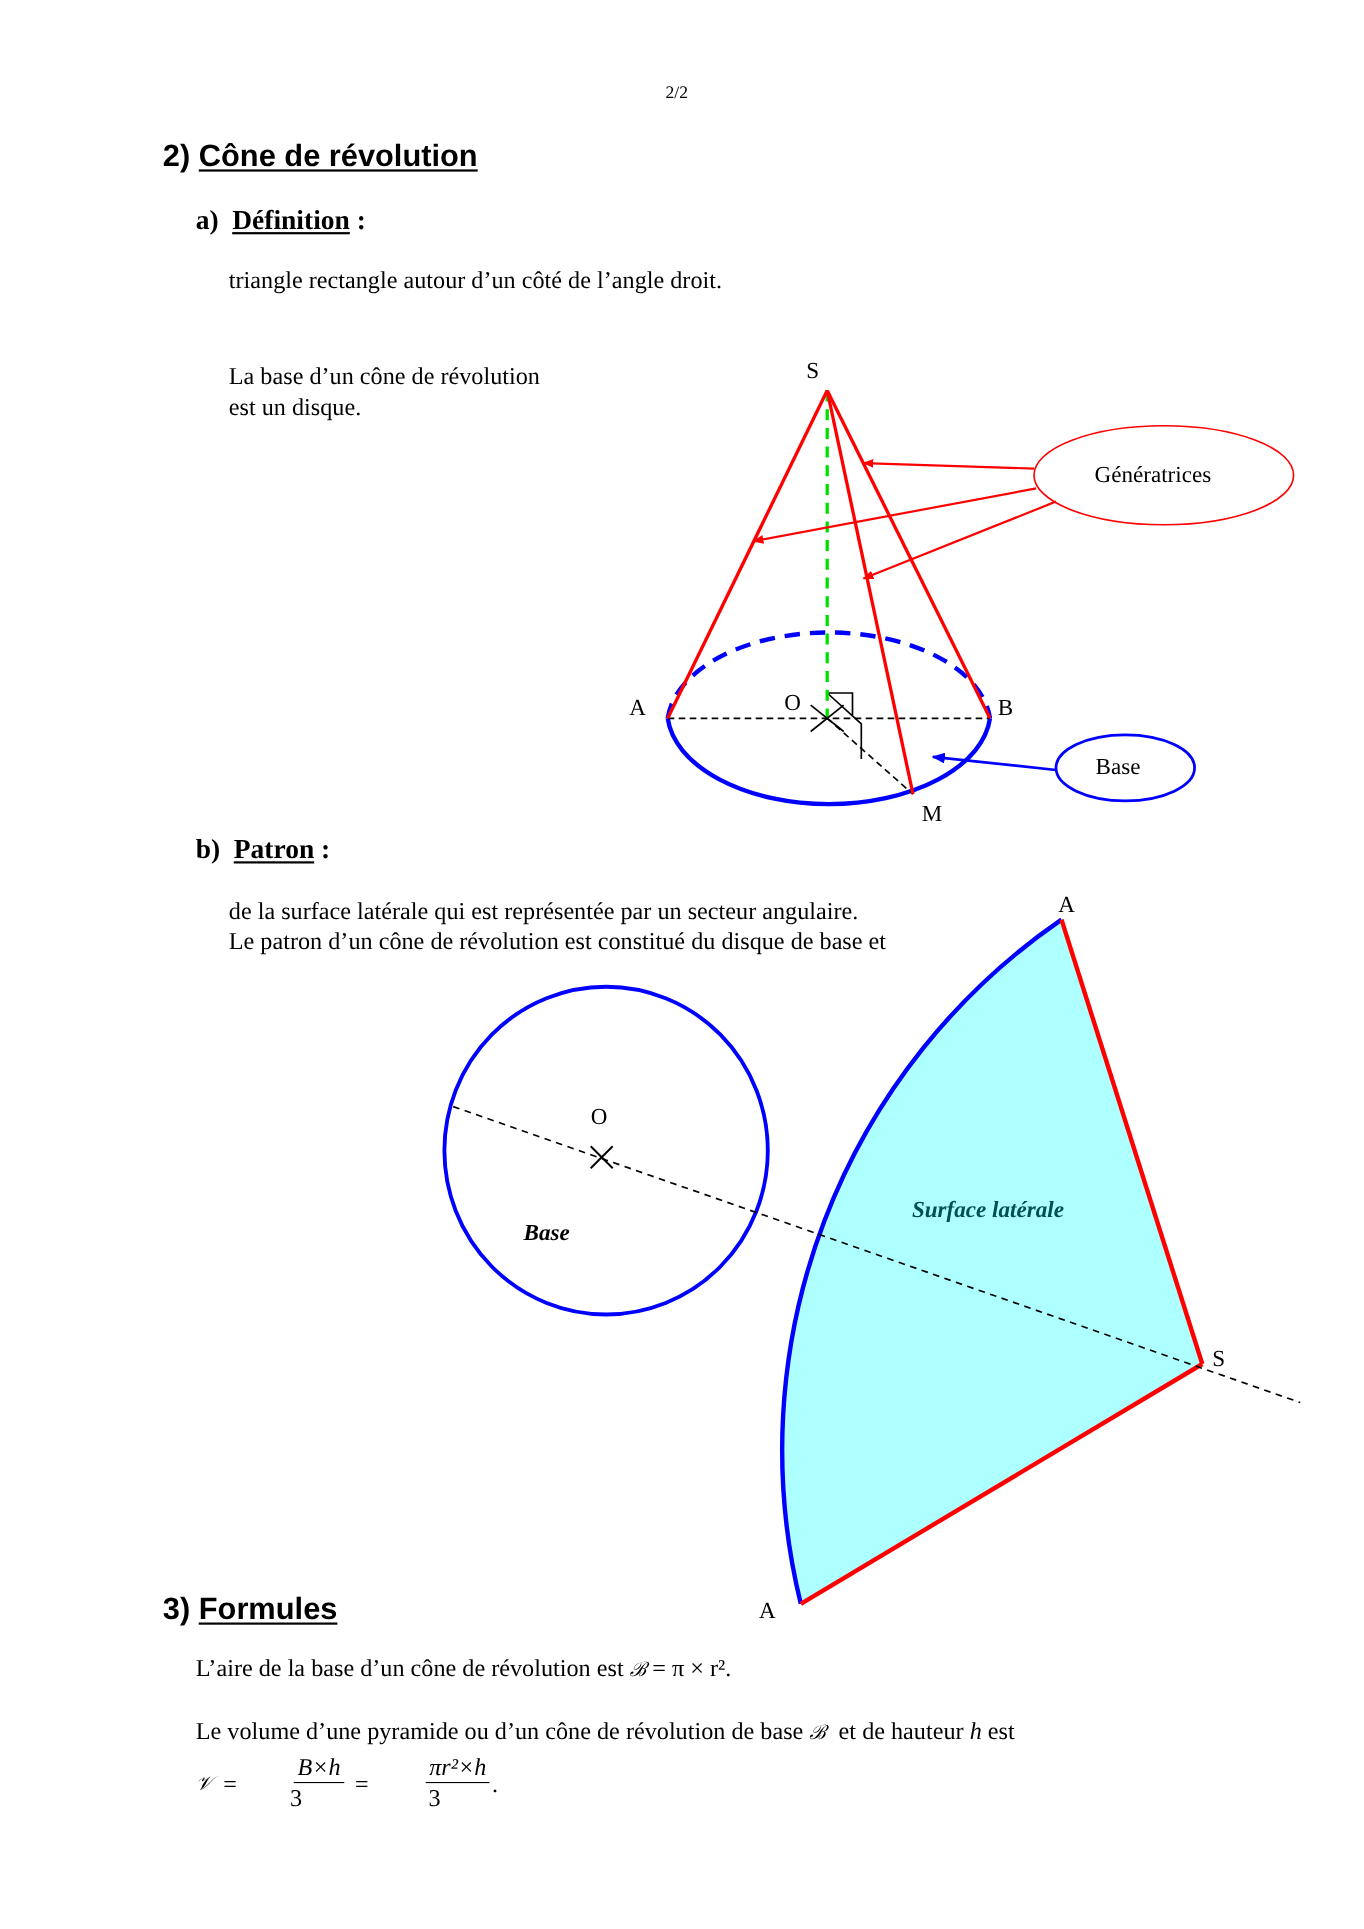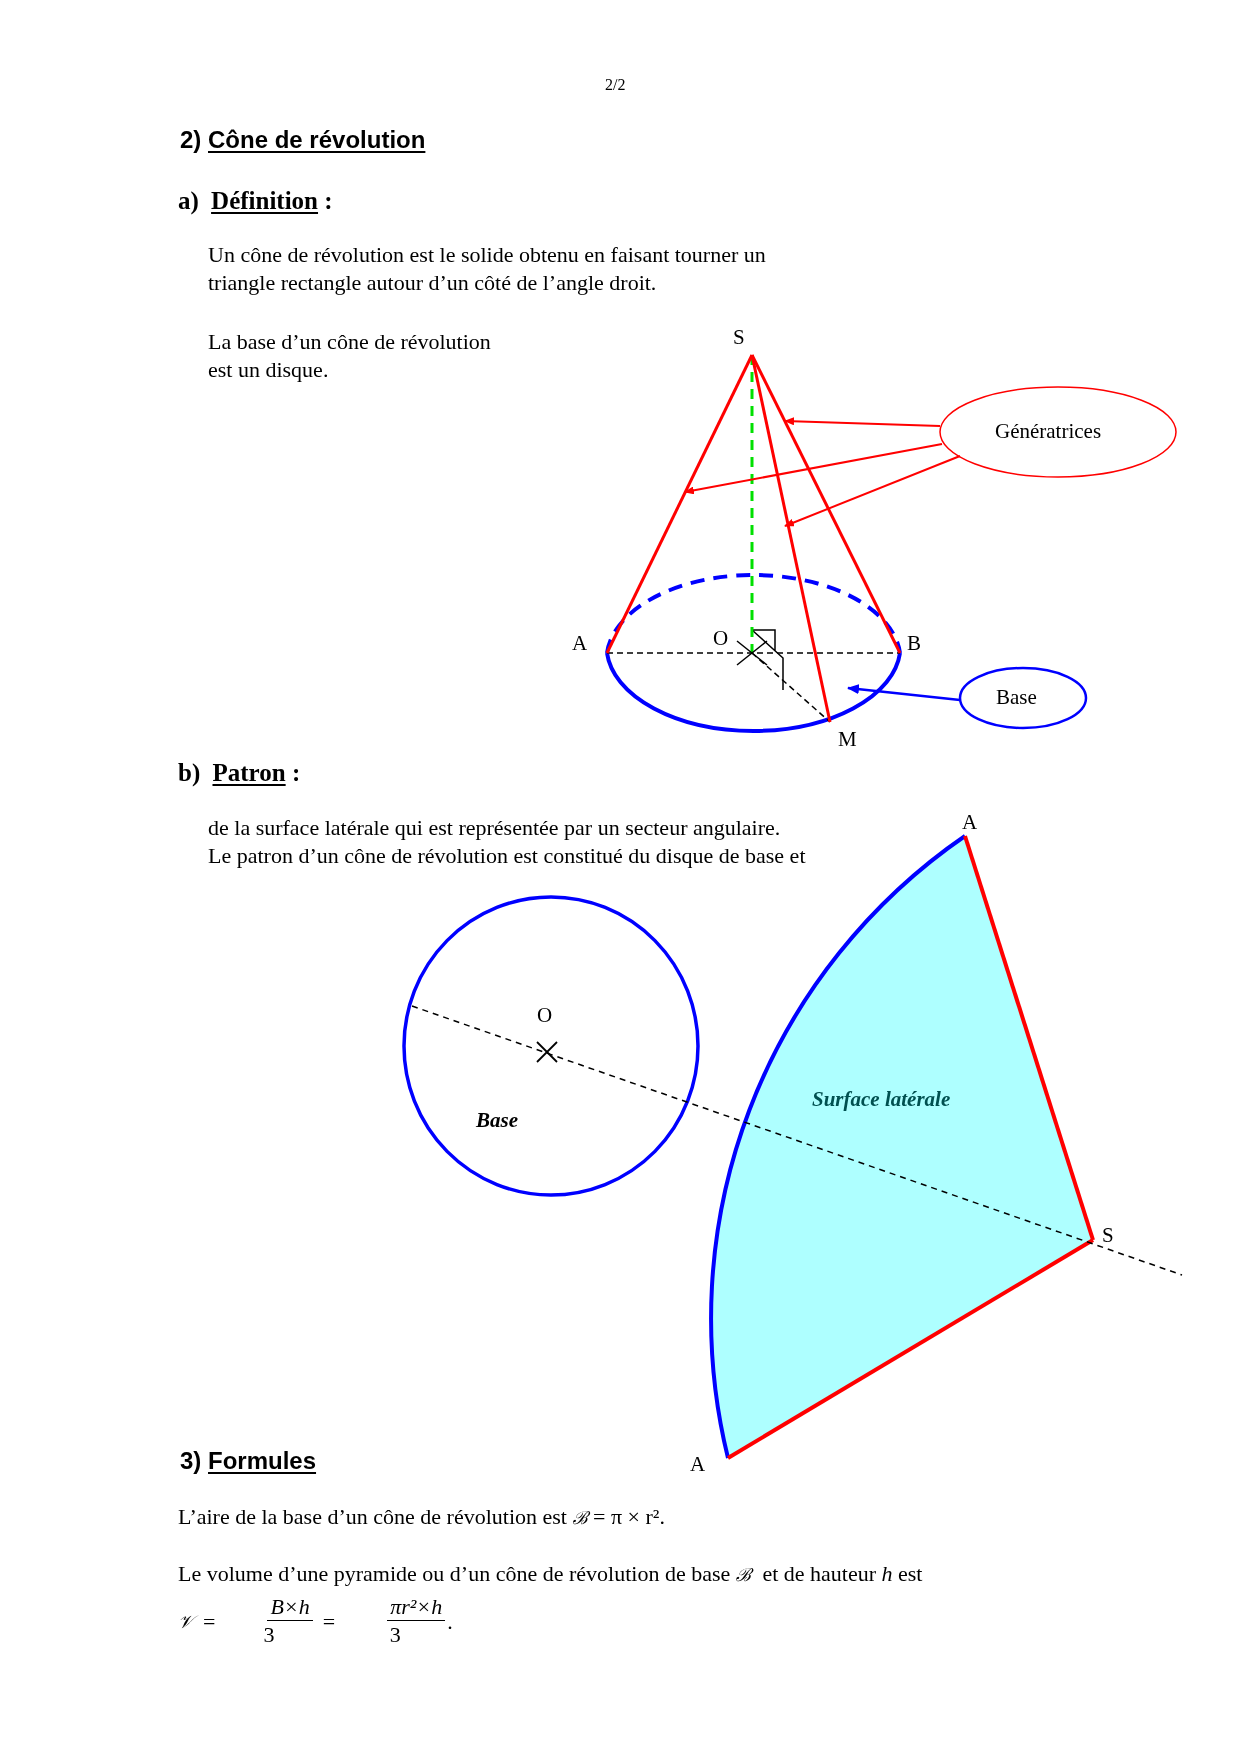--- a/index.html
+++ b/index.html
@@ -1,19 +1,19 @@
 <!DOCTYPE html>
 <html><head>
 <meta charset="utf-8">
 <style>
   html, body { margin: 0; padding: 0; background: #ffffff; }
   body { width: 1240px; height: 1754px; position: relative; overflow: hidden; font-family: "Liberation Serif", "DejaVu Serif", serif; color: #000; }
   .abs { position: absolute; white-space: nowrap; }
   .pagenum { font-size: 16px; }
-  .h2 { font-family: "Liberation Sans", "DejaVu Sans", sans-serif; font-weight: bold; font-size: 24px; margin-left: 32px; }
+  .h2 { font-family: "Liberation Sans", "DejaVu Sans", sans-serif; font-weight: bold; font-size: 28px; }
   .h2 u { text-decoration: underline; text-underline-offset: 3px; text-decoration-thickness: 2px; }
   .h3 { font-weight: bold; font-size: 25px; }
   .h3 u { text-underline-offset: 3px; }
   .p { font-size: 22px; line-height: 28px; }
   .lbl { font-size: 21px; }
   svg.fig { position: absolute; left: 0; top: 0; }
   .ital { font-style: italic; }
   .frac { display: inline-flex; flex-direction: column; align-items: center; vertical-align: middle; font-size: 22px; }
   .frac .num { font-style: italic; padding: 0 3px; border-bottom: 1.5px solid #000; line-height: 26px; margin-left: 42px; }
   .frac .den { line-height: 28px; }
@@ -28,21 +28,20 @@
   <span>2)</span>
   <u>Cône de révolution</u>
 </div>
 
 <div class="abs h3" style="left:178px; top:187px;">
   <span>a)</span>
   <u style="margin-left:6px;">Définition</u><span> :</span>
 </div>
 
 <div class="abs p" style="left:208px; top:241px;">
-  <div>Un cône de révolution est le solide obtenu en faisant tourner un</div>
   <div>triangle rectangle autour d’un côté de l’angle droit.</div>
 </div>
 <div class="abs p" style="left:208px; top:328px;">
   <div>La base d’un cône de révolution</div>
   <div>est un disque.</div>
 </div>
 <div class="abs p" style="left:208px; top:414px;">
 </div>
 
 <svg class="fig" width="1240" height="1754">
@@ -109,21 +108,21 @@
 <div class="abs p" style="left:208px; top:814px;">
   <div>de la surface latérale qui est représentée par un secteur angulaire.</div>
   <div>Le patron d’un cône de révolution est constitué du disque de base et</div>
 </div>
 
 <div class="abs lbl" style="left:962px; top:810px;">A</div>
 <div class="abs lbl" style="left:690px; top:1452px;">A</div>
 <div class="abs lbl" style="left:1102px; top:1223px;">S</div>
 <div class="abs lbl" style="left:537px; top:1003px;">O</div>
 <div class="abs lbl" style="left:476px; top:1108px; font-weight:bold; font-style:italic;">Base</div>
-<div class="abs lbl" style="left:812px; top:1087px; font-weight:bold; font-style:italic; color:#005050;">Surface latérale</div>
+<div class="abs lbl" style="left:829px; top:1087px; font-weight:bold; font-style:italic; color:#005050;">Surface latérale</div>
 
 <div class="abs h2" style="left:148px; top:1447px;">
   <span>3)</span>
   <u>Formules</u>
 </div>
 
 <div class="abs p" style="left:178px; top:1503px;">
   <span>L’aire de la base d’un cône de révolution est</span>
   <span class="script">ℬ</span>
   <span>= π × r².</span>

